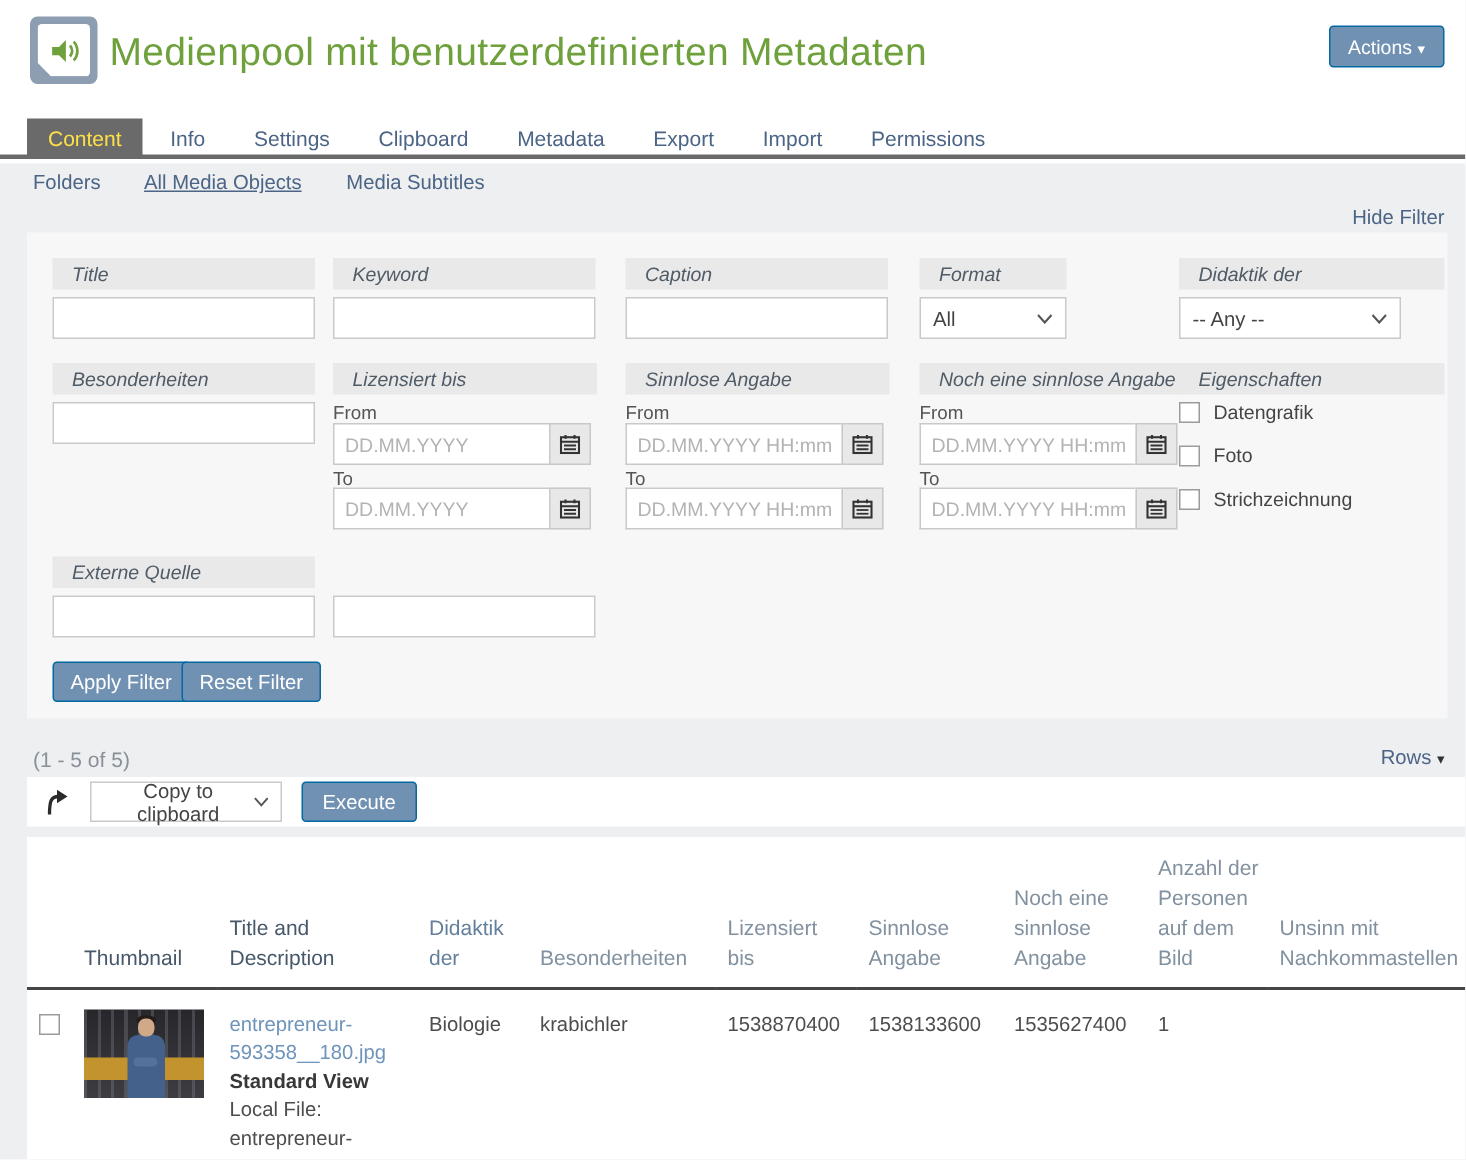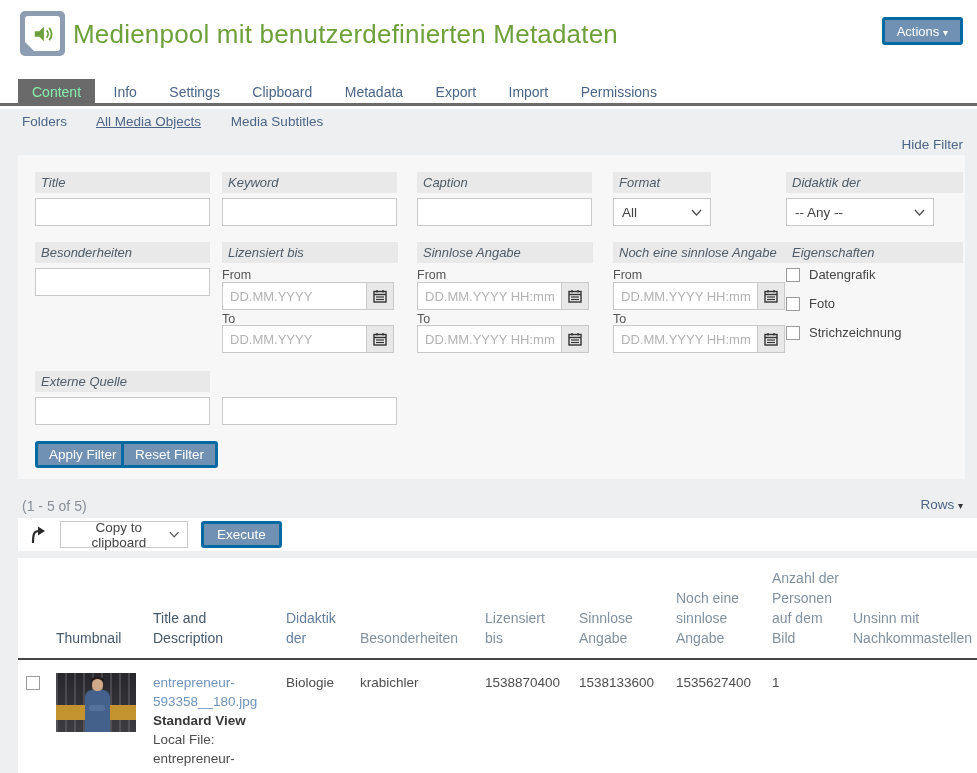--- a/index.html
+++ b/index.html
@@ -5,39 +5,39 @@
   * { margin:0; padding:0; box-sizing:border-box; }
   html,body { width:977px; height:773px; }
   body { font-family:"Liberation Sans", sans-serif; background:#fff; }
   .page { position:relative; width:977px; height:773px; overflow:hidden; background:#fff; }
 
   
   .hdr { position:absolute; top:0; left:0; right:0; height:79px; background:#fff; }
   .obj-icon { position:absolute; left:20px; top:11px; width:45px; height:45px; background:#8d9db2; border-radius:5px; display:flex; align-items:center; justify-content:center; }
   .obj-icon-inner { width:35px; height:35px; background:#fff; border-radius:3px; clip-path:polygon(0 0,100% 0,100% 100%,26% 100%,0 74%); display:flex; align-items:center; justify-content:center; }
   .page-title { position:absolute; left:73px; top:19px; font-size:26px; color:#6ea03c; letter-spacing:0.2px; }
-  .btn { background:#7191b3; color:#fff; border:3px solid #0369a1; border-radius:3px; font-size:13px; font-family:inherit; cursor:pointer; }
+  .btn { background:#7191b3; color:#fff; border:1px solid #0369a1; border-radius:3px; font-size:13px; font-family:inherit; cursor:pointer; }
   .actions-btn { position:absolute; right:14px; top:17px; height:28px; padding:0 12px; }
   .caret { font-size:10px; }
 
   
   .tabbar { position:absolute; top:79px; left:0; right:0; height:27px; border-bottom:3px solid #6a6a6a; padding-left:18px; }
   .tab { display:inline-block; height:27px; line-height:27px; padding:0 14px; font-size:14px; color:#4c6586; cursor:pointer; }
-  .tab.active { background:#6a6a6a; color:#86efac; }
+  .tab.active { background:#6a6a6a; color:#fde047; }
 
   
   .content { position:absolute; top:109px; left:0; right:0; bottom:0; background:#edeff1; overflow:hidden; }
   .subtabs { position:absolute; top:5px; left:22px; font-size:13.5px; }
   .subtab { color:#4c6586; margin-right:26px; cursor:pointer; }
   .subtab.active { text-decoration:underline; }
   .hide-filter { position:absolute; top:28px; right:14px; font-size:13.5px; color:#4c6586; cursor:pointer; }
 
   
   .filterpanel { position:absolute; top:46px; left:18px; right:12px; height:324px; background:#f7f7f7; }
-  .flabel { position:absolute; height:21px; background:#e9e9e9; font-style:italic; font-size:13px; color:#4f5b66; line-height:21px; padding-left:6px; overflow:hidden; white-space:nowrap; }
+  .flabel { position:absolute; height:21px; background:#e9e9e9; font-style:italic; font-size:13px; color:#4f5b66; line-height:21px; padding-left:13px; overflow:hidden; white-space:nowrap; }
   .ftext { position:absolute; height:28px; border:1px solid #c9c9c9; background:#fff; font-size:13px; padding:0 6px; font-family:inherit; color:#333; }
   .fselect { position:absolute; height:28px; border:1px solid #c9c9c9; background:#fff; font-size:13.5px; color:#444; display:flex; align-items:center; justify-content:space-between; padding:0 8px; cursor:pointer;text-align:center; }
   .subl { position:absolute; font-size:12.5px; color:#555; }
   .dategroup { position:absolute; height:28px; display:flex; }
   .dategroup input { width:144px; height:28px; border:1px solid #c9c9c9; border-right:none; background:#fff; font-size:13px; padding:0 7px; font-family:inherit; color:#333; min-width:0; }
   .dategroup input::placeholder, .ftext::placeholder { color:#b3b3b3; }
   .calbtn { width:28px; height:28px; background:#e8e8e8; border:1px solid #c9c9c9; display:flex; align-items:center; justify-content:center; cursor:pointer; }
   .cbrow { position:absolute; display:flex; align-items:center; }
   .cbrow input { appearance:none; -webkit-appearance:none; width:14px; height:14px; border:1px solid #9b9b9b; background:#fff; margin-right:9px; cursor:pointer; }
   .cbrow label { font-size:13px; color:#444; }

